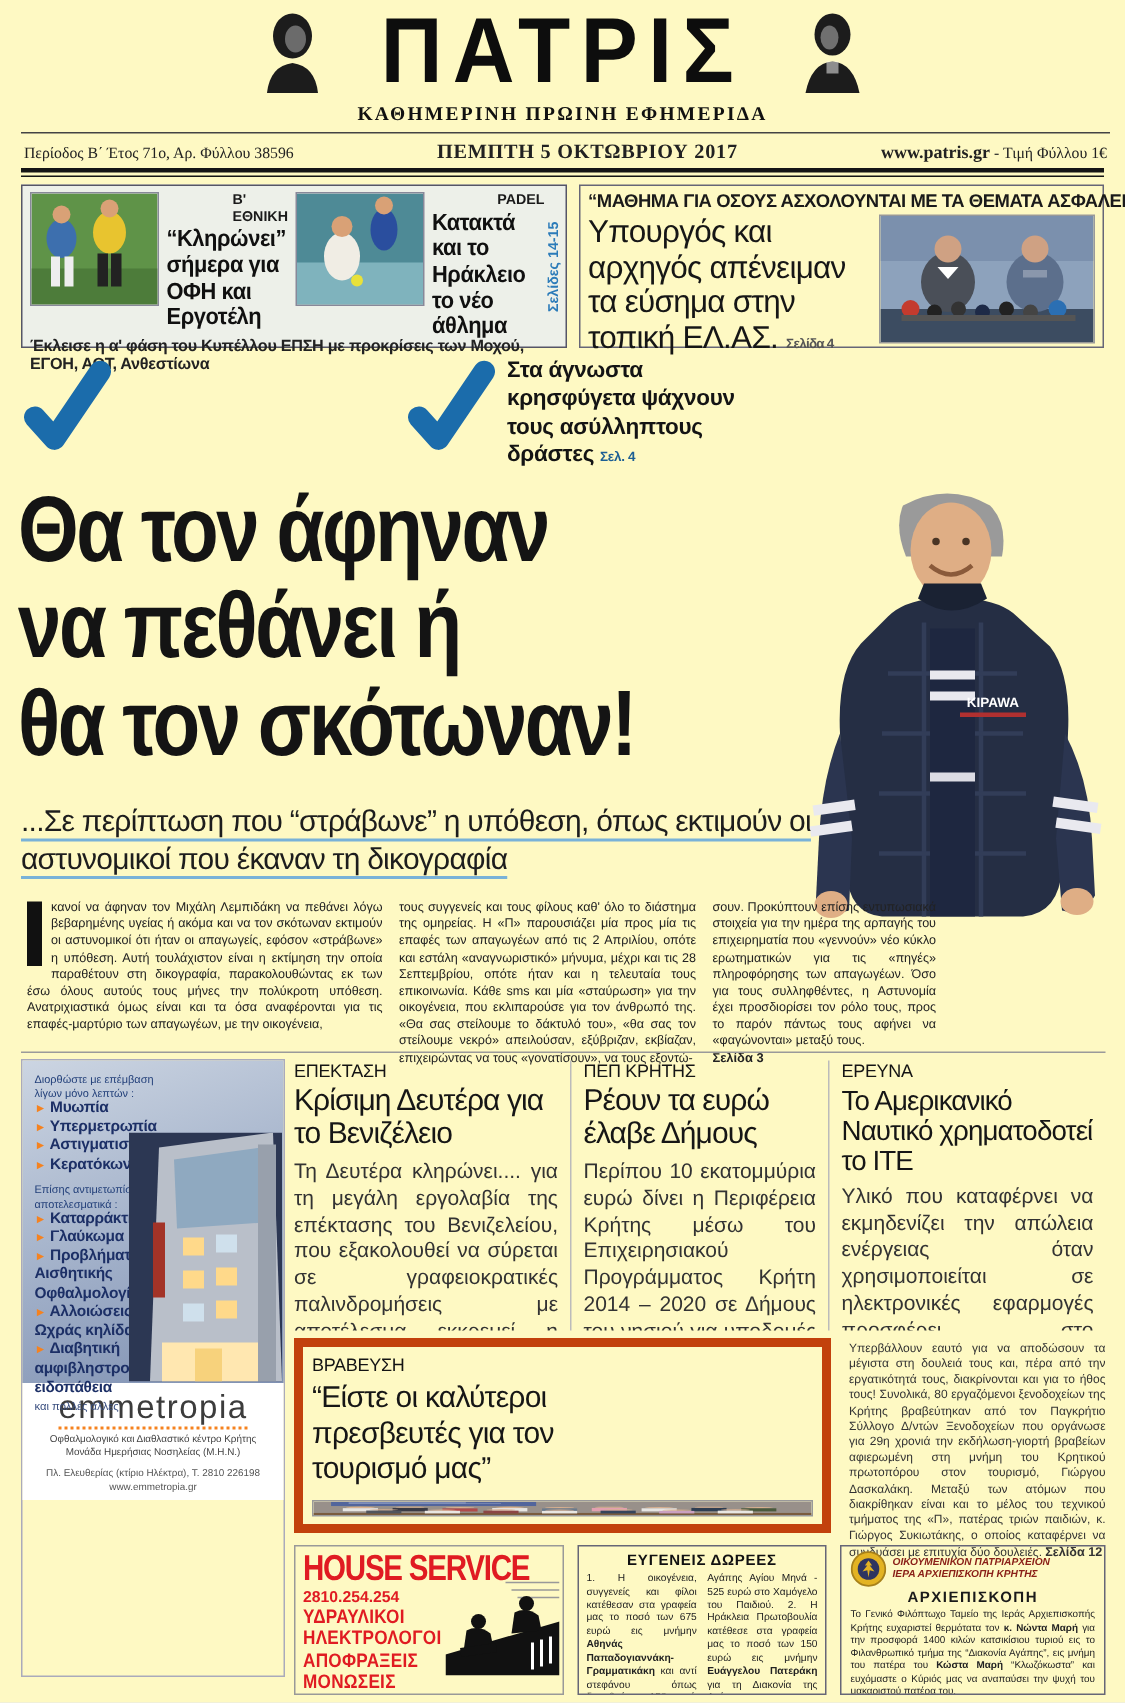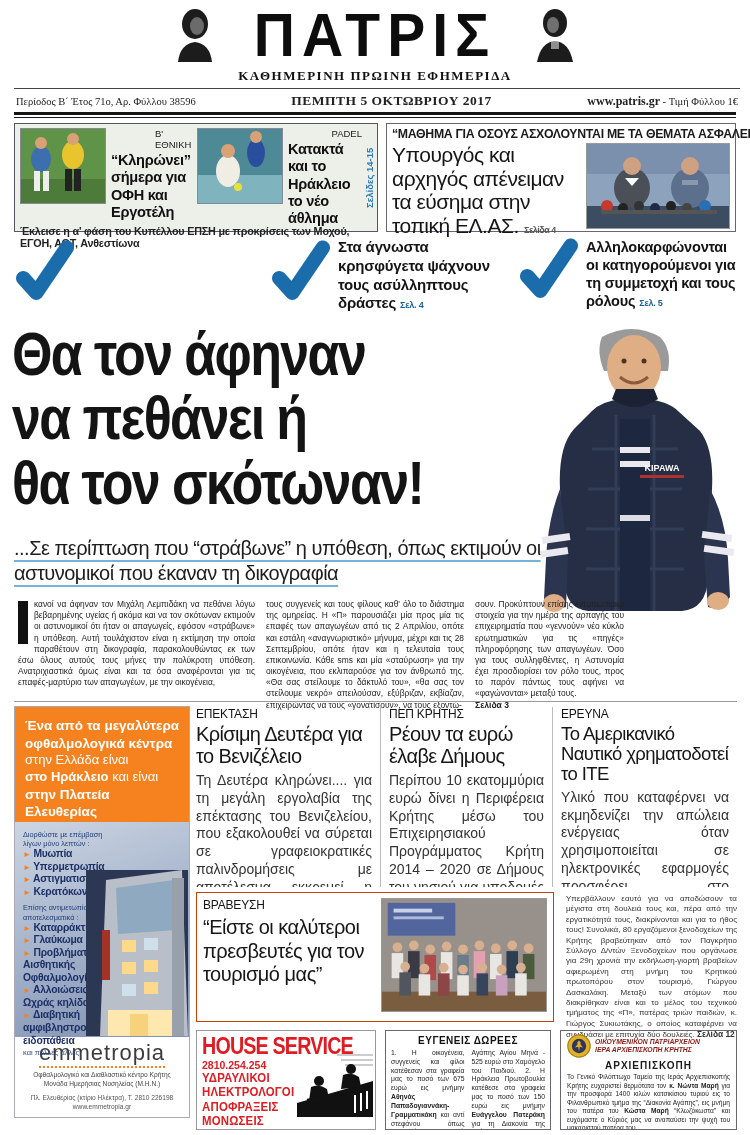--- a/index.html
+++ b/index.html
@@ -1,16 +1,16 @@
 <!DOCTYPE html>
 <html lang="el"><head>
 <meta charset="utf-8">
 <style>
   html,body{margin:0;padding:0;background:#e8e8e8;}
-  .page{position:relative;width:750px;height:1135px;margin:0 auto;background:#ffffff;
+  .page{position:relative;width:750px;height:1135px;margin:0 auto;background:#fef9c3;
         font-family:"Liberation Sans",sans-serif;color:#111;overflow:hidden;}
   b{font-weight:bold;}
 
   
   .mast-row{position:absolute;left:0;top:6px;width:100%;display:flex;justify-content:center;align-items:center;gap:38px;}
   .mast-title{font-size:57px;font-weight:bold;letter-spacing:7px;line-height:1;transform:scaleY(1.08);color:#0d0d0d;}
   .mast-sub{position:absolute;left:0;top:68px;width:100%;text-align:center;
             font-family:"Liberation Serif",serif;font-weight:bold;font-size:13px;letter-spacing:1.5px;}
   .info-bar{position:absolute;left:14px;top:88px;width:722px;border-top:1px solid #444;
             display:flex;justify-content:space-between;align-items:baseline;
@@ -19,21 +19,21 @@
   .info-site b{font-size:12px;}
   .rule-heavy{position:absolute;left:14px;top:112px;width:722px;height:3px;background:#151515;}
   .rule-thin2{position:absolute;left:14px;top:117px;width:722px;height:1px;background:#151515;}
 
   
   .sports-box{position:absolute;left:14px;top:123px;width:364px;height:109px;border:1px solid #556;
               background:#edf0e9;box-sizing:border-box;padding:4px 16px 2px 5px;}
   .sports-inner{display:flex;gap:6px;height:78px;}
   .steaser{display:flex;gap:5px;width:50%;}
   .steaser .ph{flex:0 0 84px;height:74px;border:1px solid #889;}
-  .skick{font-size:9.5px;font-weight:normal;color:#1a1a1a;padding-left:44px;}
+  .skick{font-size:9.5px;font-weight:bold;color:#1a1a1a;padding-left:44px;}
   .shead{font-size:15.5px;font-weight:bold;line-height:1.12;letter-spacing:-.3px;color:#101010;margin-top:1px;
          transform:scaleX(.94);transform-origin:0 0;width:106%;}
   .spages{position:absolute;right:2px;top:6px;height:96px;writing-mode:vertical-rl;transform:rotate(180deg);
           font-size:9.5px;font-weight:bold;color:#2b7bb9;text-align:center;}
   .scap{font-size:10.8px;font-weight:bold;color:#222;margin-top:19px;letter-spacing:-.2px;}
 
   .police-box{position:absolute;left:386px;top:123px;width:350px;height:109px;border:1px solid #667;
               box-sizing:border-box;padding:3px 5px;}
   .pquote{font-size:12.3px;font-weight:bold;color:#1a1a1a;letter-spacing:-.3px;white-space:nowrap;}
   .pbody{display:flex;gap:6px;margin-top:2px;}
@@ -87,22 +87,22 @@
   .a1{width:184px;}
   .a2{width:172px;border-left:1px solid #bbb;padding-left:8px;}
   .a3{width:185px;border-left:1px solid #bbb;padding-left:8px;}
   .kick{font-size:12px;font-weight:normal;color:#141414;letter-spacing:-.2px;}
   .ahead{font-size:20px;line-height:1.08;color:#161616;letter-spacing:-.6px;margin:3px 0 5px;}
   .a3 .ahead{font-size:18.5px;}
   .abody{font-size:14px;line-height:1.27;text-align:justify;color:#333;}
   .apage{font-weight:bold;font-size:8.4px;text-align:right;color:#111;margin-top:1px;}
 
   
-  .award-box{position:absolute;left:196px;top:892px;width:358px;height:130px;border:1px solid #c2410c;
-             box-sizing:border-box;padding:5px 6px;display:flex;gap:8px;}
+  .award-box{position:absolute;left:196px;top:892px;width:358px;height:130px;border:6px solid #c2410c;
+             box-sizing:border-box;padding:5px 6px;display:flex;gap:8px;flex-direction:column;}
   .award-left{width:170px;}
   .award-head{font-size:20px;line-height:1.18;color:#161616;letter-spacing:-.5px;margin-top:4px;}
   .award-ph{flex:1;height:112px;border:1px solid #999;}
   .award-side{position:absolute;left:566px;top:894px;width:171px;font-size:8px;line-height:1.3;
               text-align:justify;color:#333;}
   .award-side b{font-size:8.4px;}
 
   
   .bottom{position:absolute;left:196px;top:1030px;width:541px;height:100px;display:flex;gap:9px;}
   .house{position:relative;width:180px;border:1px solid #999;box-sizing:border-box;padding:3px 5px;overflow:hidden;}
@@ -221,26 +221,20 @@
   <div class="teaser" style="left:16px;width:252px;">
     <svg width="58" height="76" viewBox="0 0 80 90">
       <path d="M10 48 L28 68 L70 6" fill="none" stroke="#1b6cab" stroke-width="20" stroke-linecap="round" stroke-linejoin="round"></path>
     </svg>
   </div>
   <div class="teaser" style="left:272px;width:244px;">
     <svg width="58" height="76" viewBox="0 0 80 90">
       <path d="M10 48 L28 68 L70 6" fill="none" stroke="#1b6cab" stroke-width="20" stroke-linecap="round" stroke-linejoin="round"></path>
     </svg>
     <div class="ttext"><span>Στα άγνωστα κρησφύγετα ψάχνουν τους ασύλληπτους δράστες </span><span class="tpage">Σελ. 4</span></div>
-  </div>
-  <div class="teaser" style="left:520px;width:220px;">
-    <svg width="52" height="72" viewBox="0 0 80 90">
-      <path d="M10 48 L28 68 L70 6" fill="none" stroke="#1b6cab" stroke-width="20" stroke-linecap="round" stroke-linejoin="round"></path>
-    </svg>
-    <div class="ttext" style="font-size:14.5px;"><span>Αλληλοκαρφώνονται οι κατηγορούμενοι για τη συμμετοχή και τους ρόλους </span><span class="tpage">Σελ. 5</span></div>
   </div>
 
   <svg class="main-photo" viewBox="0 0 206 292">
     <path d="M70 18 Q100 2 128 18 Q140 30 136 52 L72 52 Q64 32 70 18 Z" fill="#9a9a9a"></path>
     <ellipse cx="102" cy="48" rx="27" ry="32" fill="#dfae85"></ellipse>
     <path d="M88 58 Q102 70 116 58" stroke="#8a5a3a" stroke-width="3" fill="none"></path>
     <circle cx="92" cy="42" r="2.5" fill="#4a3525"></circle>
       <circle cx="112" cy="42" r="2.5" fill="#4a3525"></circle>
     <path d="M60 92 Q70 82 90 80 L114 80 Q136 82 146 92 L168 112 Q182 130 180 170 L176 260 Q174 290 150 292 L56 292 Q34 290 32 262 L28 170 Q26 128 42 110 Z" fill="#252e44"></path>
     <path d="M80 80 Q102 96 126 80 L122 70 L84 70 Z" fill="#1a2233"></path>
@@ -272,28 +266,20 @@
 
   <div class="lead-cols">
     <div class="lead-col lc1"><span class="dropcap"></span><span>κανοί να άφηναν τον Μιχάλη Λεμπιδάκη να πεθάνει λόγω βεβαρημένης υγείας ή ακόμα και να τον σκότωναν εκτιμούν οι αστυνομικοί ότι ήταν οι απαγωγείς, εφόσον «στράβωνε» η υπόθεση. Αυτή τουλάχιστον είναι η εκτίμηση την οποία παραθέτουν στη δικογραφία, παρακολουθώντας εκ των έσω όλους αυτούς τους μήνες την πολύκροτη υπόθεση. Ανατριχιαστικά όμως είναι και τα όσα αναφέρονται για τις επαφές-μαρτύριο των απαγωγέων, με την οικογένεια,</span></div>
     <div class="lead-col lc2">τους συγγενείς και τους φίλους καθ' όλο το διάστημα της ομηρείας. Η «Π» παρουσιάζει μία προς μία τις επαφές των απαγωγέων από τις 2 Απριλίου, οπότε και εστάλη «αναγνωριστικό» μήνυμα, μέχρι και τις 28 Σεπτεμβρίου, οπότε ήταν και η τελευταία τους επικοινωνία. Κάθε sms και μία «σταύρωση» για την οικογένεια, που εκλιπαρούσε για τον άνθρωπό της. «Θα σας στείλουμε το δάκτυλό του», «θα σας τον στείλουμε νεκρό» απειλούσαν, εξύβριζαν, εκβίαζαν, επιχειρώντας να τους «γονατίσουν», να τους εξοντώ-</div>
     <div class="lead-col lc3"><span>σουν. Προκύπτουν επίσης εντυπωσιακά στοιχεία για την ημέρα της αρπαγής του επιχειρηματία που «γεννούν» νέο κύκλο ερωτηματικών για τις «πηγές» πληροφόρησης των απαγωγέων. Όσο για τους συλληφθέντες, η Αστυνομία έχει προσδιορίσει τον ρόλο τους, προς το παρόν πάντως τους αφήνει να «φαγώνονται» μεταξύ τους.</span><br><span class="lead-pg">Σελίδα 3</span></div>
   </div>
 
   <div class="mid-rule"></div>
 
   <div class="sidebar">
-    <div class="sb-orange">
-      <div class="b1">Ένα από τα μεγαλύτερα</div>
-      <div class="b1">οφθαλμολογικά κέντρα</div>
-      <div class="r1">στην Ελλάδα είναι</div>
-      <div class="r1"><b>στο Ηράκλειο</b><span> και είναι</span></div>
-      <div class="b1">στην Πλατεία Ελευθερίας</div>
-      <div class="small">(Στοά Ηλέκτρας)</div>
-    </div>
     <div class="sb-blue">
       <svg class="sb-build" viewBox="0 0 102 166" preserveAspectRatio="none">
         <rect width="102" height="166" fill="#2c3753"></rect>
         <polygon points="20,10 96,0 102,166 14,166" fill="#b9bfc9"></polygon>
         <polygon points="30,18 88,10 90,60 32,64" fill="#8fa9c0"></polygon>
         <rect x="36" y="70" width="14" height="12" fill="#ffd98a"></rect>
         <rect x="58" y="68" width="14" height="12" fill="#cfe0ec"></rect>
         <rect x="36" y="92" width="14" height="12" fill="#ffd98a"></rect>
         <rect x="58" y="90" width="14" height="12" fill="#ffd98a"></rect>
         <rect x="36" y="114" width="14" height="12" fill="#cfe0ec"></rect>

